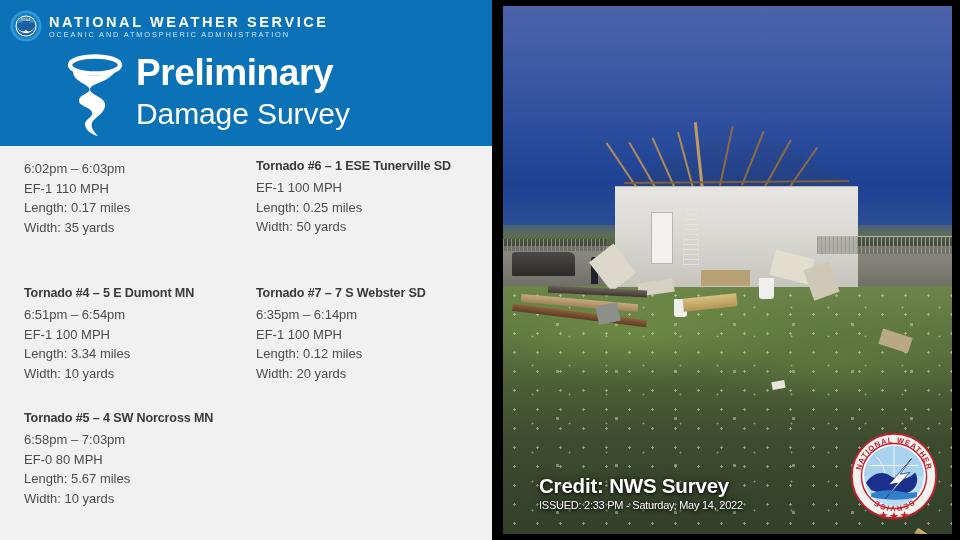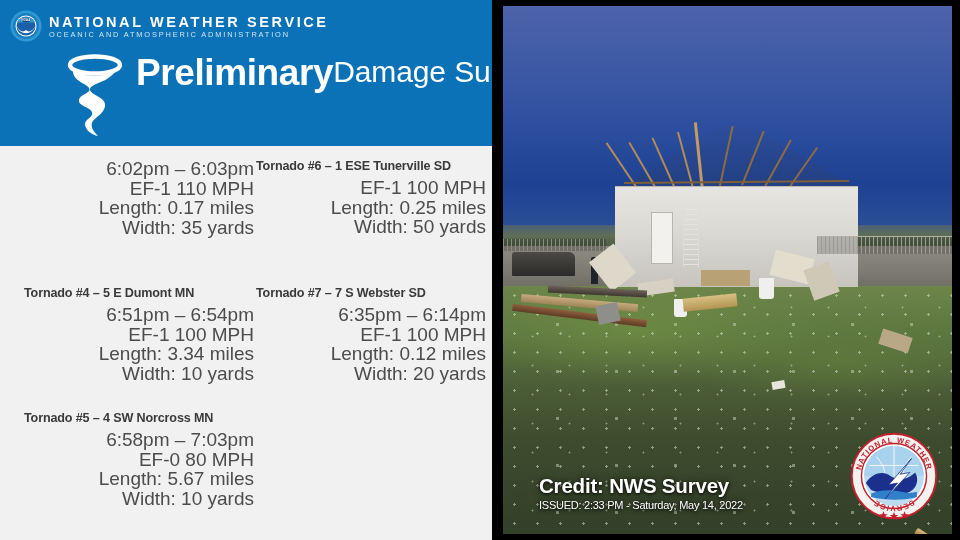--- a/index.html
+++ b/index.html
@@ -81,21 +81,21 @@
     gap: 12px;
   }
   .tornado-icon {
     width: 62px;
     height: 84px;
     flex: 0 0 62px;
     margin-top: 2px;
   }
   .title-texts {
     display: flex;
-    flex-direction: row;
+    flex-direction: column;
   }
   .title-main {
     color: #ffffff;
     font-size: 37px;
     font-weight: bold;
     line-height: 42px;
     letter-spacing: -0.4px;
     white-space: nowrap;
   }
   .title-sub {
@@ -121,25 +121,24 @@
   }
   .rb-head {
     font-size: 12.6px;
     font-weight: bold;
     color: #3a3a3a;
     letter-spacing: -0.15px;
     white-space: nowrap;
     margin-bottom: 5px;
   }
   .rb-line {
-    font-size: 19px;
+    font-size: 13px;
     color: #4c4c4c;
     line-height: 19.6px;
     white-space: nowrap;
-    text-align: right;
   }
 
   .col-left  { left: 24px; }
   .col-right { left: 256px; }
   .row-1 { top: 13px; }
   .row-2 { top: 140px; }
   .row-3 { top: 265px; }
 
   
   .photo-wrap {

